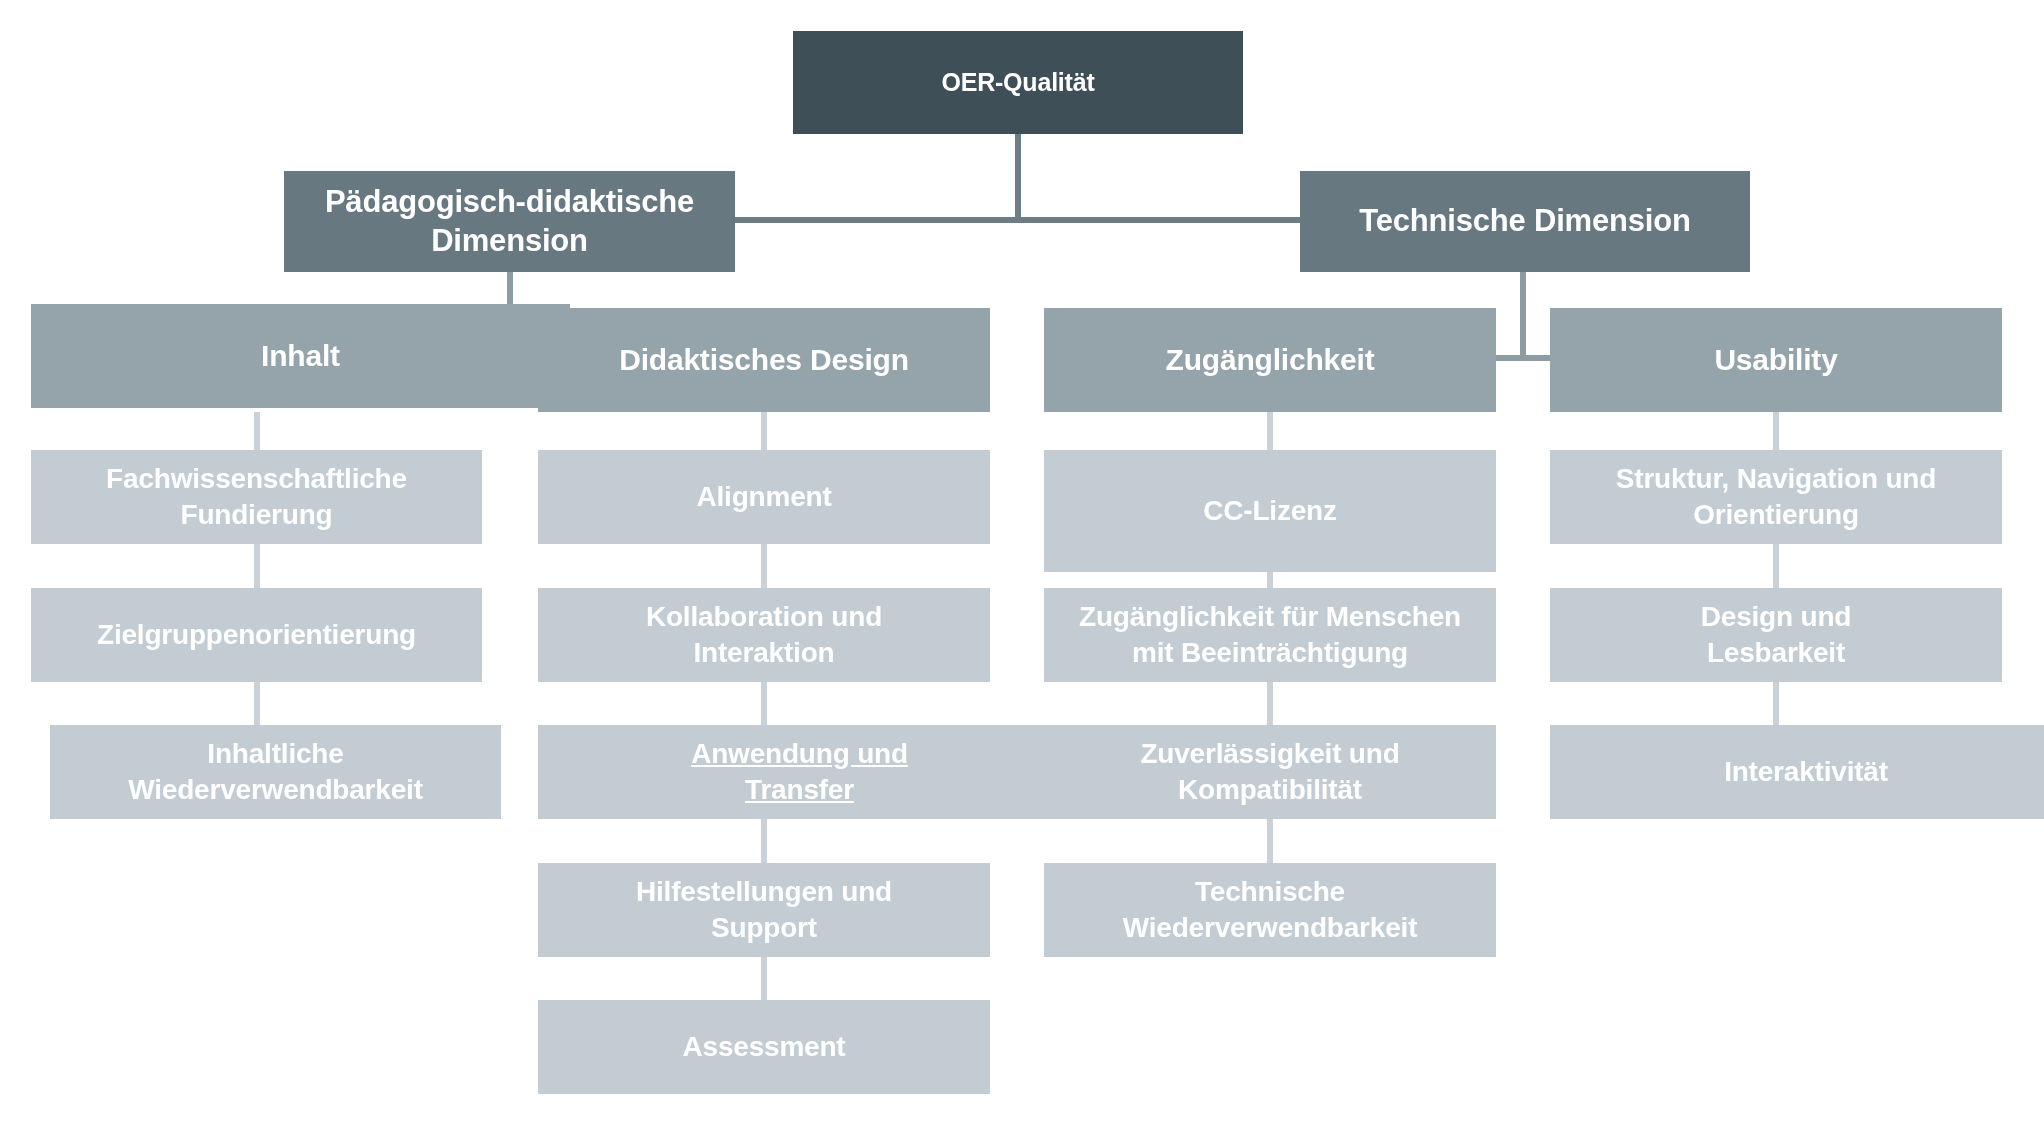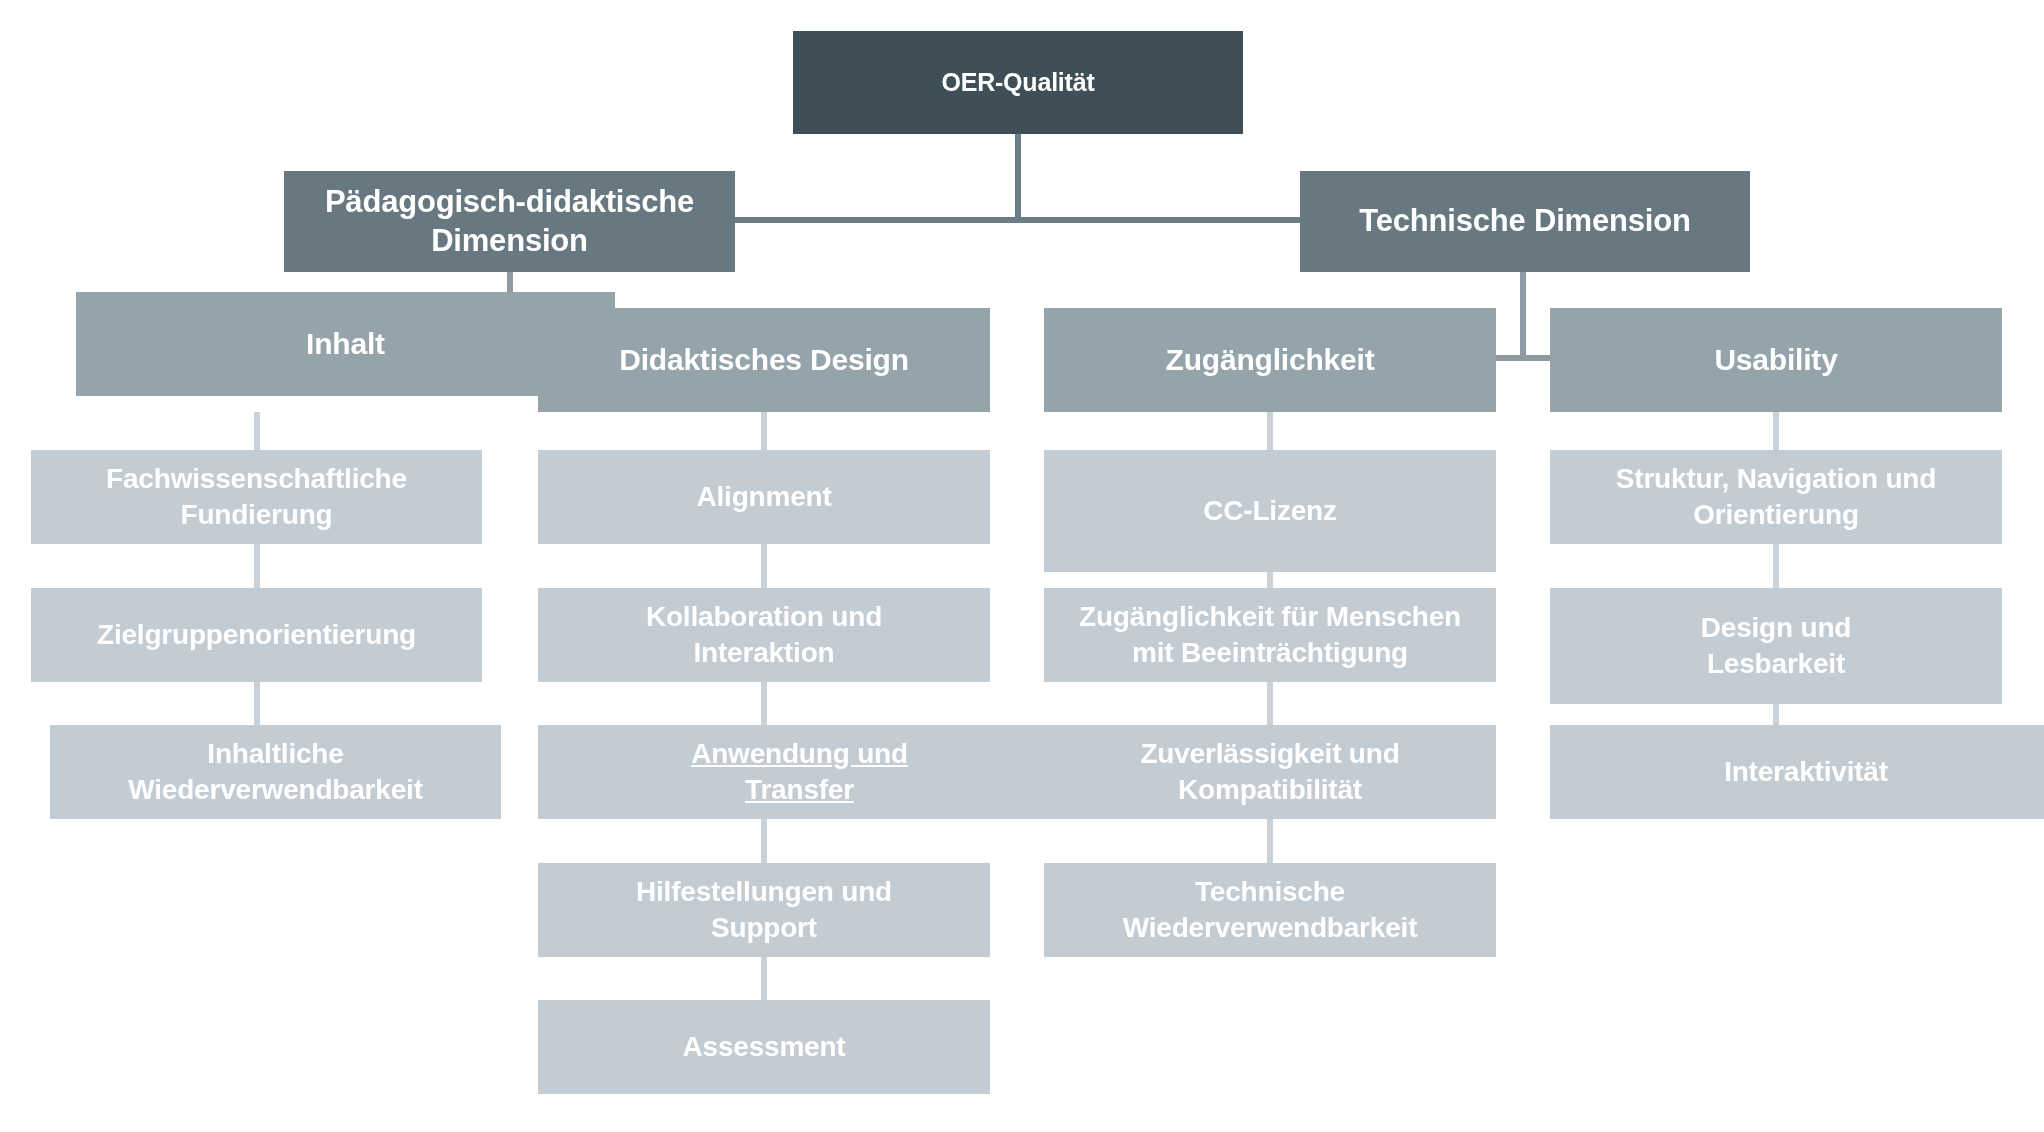--- a/index.html
+++ b/index.html
@@ -52,21 +52,21 @@
   <div class="conn c3" style="left:761px; top:412px; width:6px; height:605px;"></div>
   <div class="conn c3" style="left:1267px; top:412px; width:6px; height:468px;"></div>
   <div class="conn c3" style="left:1773px; top:412px; width:6px; height:330px;"></div>
 
   <div class="node lvl1" style="left:793px; top:31px; width:450px; height:103px;">OER-Qualität</div>
 
   <div class="node lvl2" style="left:284px; top:171px; width:451px; height:101px;">Pädagogisch-didaktische
 Dimension</div>
   <div class="node lvl2" style="left:1300px; top:171px; width:450px; height:101px;">Technische Dimension</div>
 
-  <div class="node lvl3" style="left:31px; top:292px; width:539px; height:104px;margin-left:45px;">Inhalt</div>
+  <div class="node lvl3" style="left:31px; top:304px; width:539px; height:104px;">Inhalt</div>
   <div class="node lvl3" style="left:538px; top:308px; width:452px; height:104px;">Didaktisches Design</div>
   <div class="node lvl3" style="left:1044px; top:308px; width:452px; height:104px;">Zugänglichkeit</div>
   <div class="node lvl3" style="left:1550px; top:308px; width:452px; height:104px;">Usability</div>
 
   <div class="node lvl4" style="left:31px; top:450px; width:451px; height:94px;">Fachwissenschaftliche
 Fundierung</div>
   <div class="node lvl4" style="left:31px; top:588px; width:451px; height:94px;">Zielgruppenorientierung</div>
   <div class="node lvl4" style="left:31px; top:725px; width:451px; height:94px;margin-left:19px;">Inhaltliche
 Wiederverwendbarkeit</div>
 
@@ -82,17 +82,17 @@
   <div class="node lvl4" style="left:1044px; top:450px; width:452px; height:122px;">CC-Lizenz</div>
   <div class="node lvl4" style="left:1044px; top:588px; width:452px; height:94px;">Zugänglichkeit für Menschen
 mit Beeinträchtigung</div>
   <div class="node lvl4" style="left:1044px; top:725px; width:452px; height:94px;">Zuverlässigkeit und
 Kompatibilität</div>
   <div class="node lvl4" style="left:1044px; top:863px; width:452px; height:94px;">Technische
 Wiederverwendbarkeit</div>
 
   <div class="node lvl4" style="left:1550px; top:450px; width:452px; height:94px;">Struktur, Navigation und
 Orientierung</div>
-  <div class="node lvl4" style="left:1550px; top:588px; width:452px; height:116px;">Design und
+  <div class="node lvl4" style="left:1550px; top:588px; width:452px; height:94px;">Design und
 Lesbarkeit</div>
   <div class="node lvl4" style="left:1550px; top:725px; width:512px; height:94px;">Interaktivität</div>
 
 </div>
 
 </body></html>

